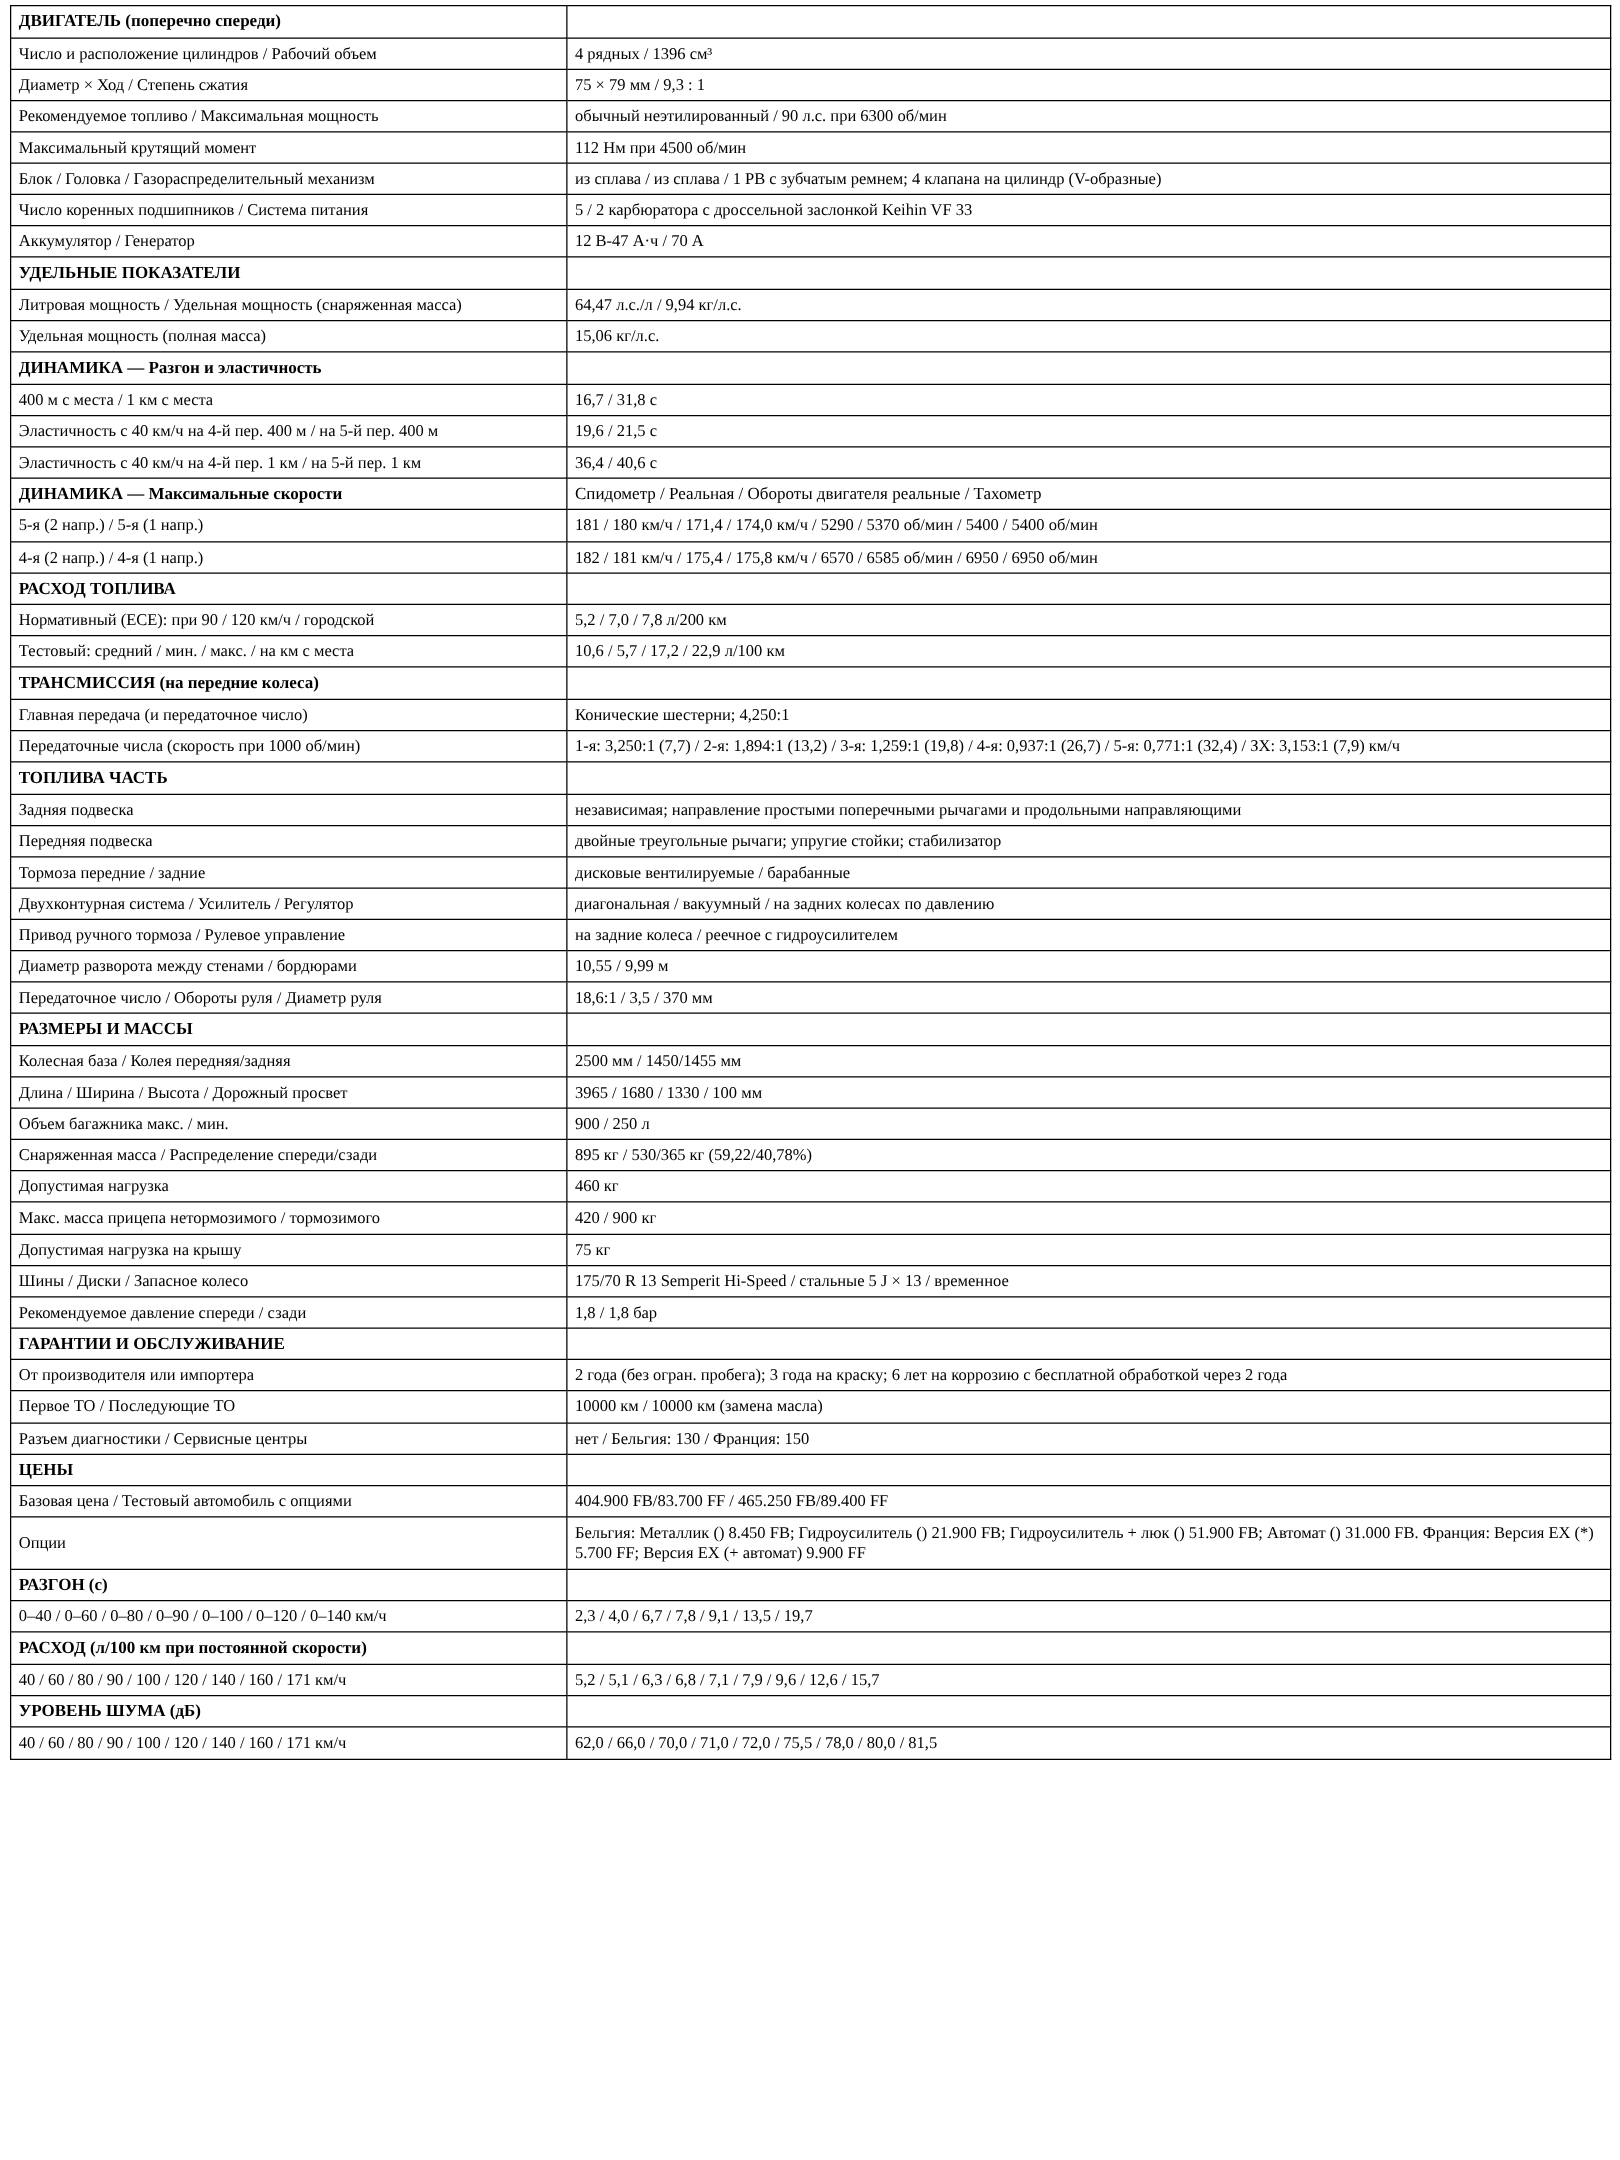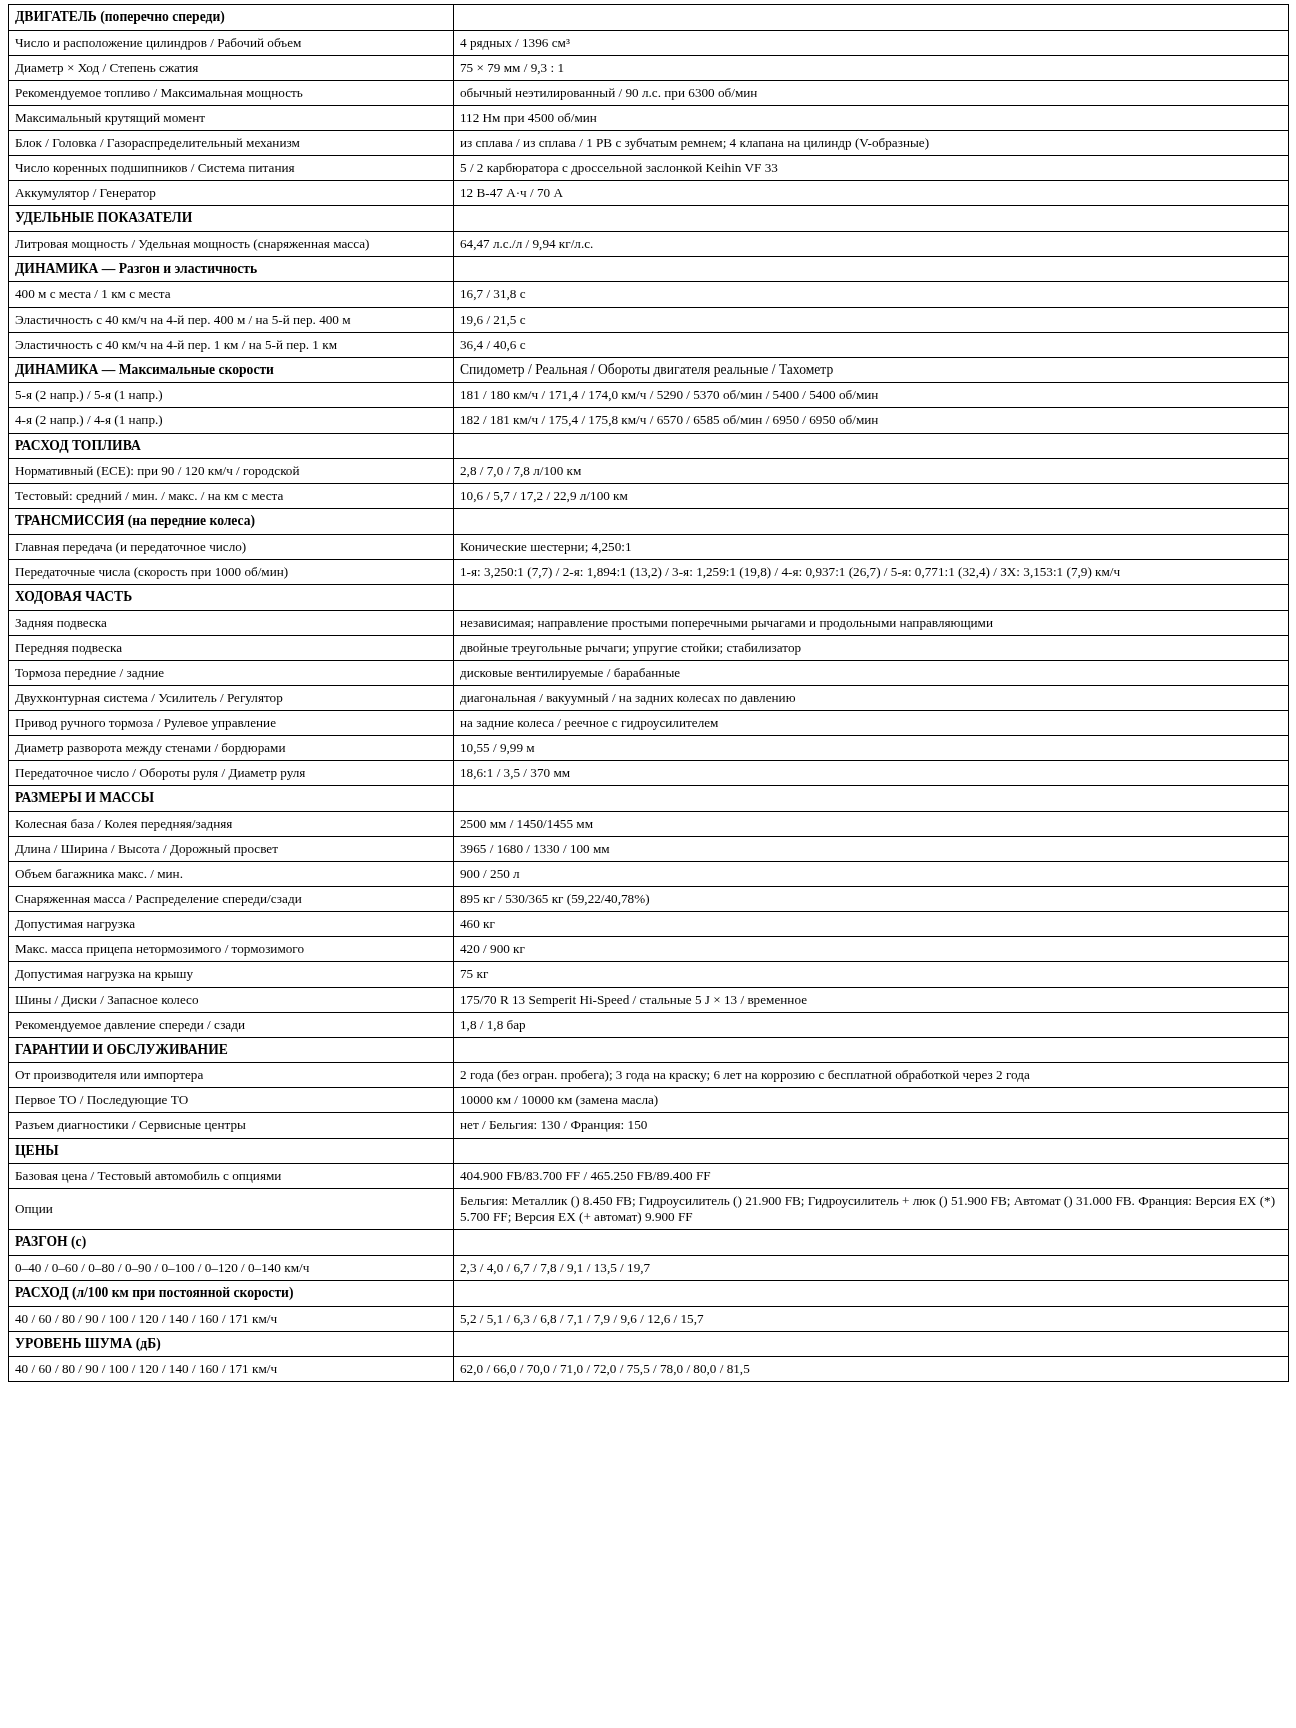--- a/index.html
+++ b/index.html
@@ -86,20 +86,24 @@
           <td class="value-cell">12 В-47 А·ч / 70 А</td>
         </tr>
         <tr class="section">
           <td class="label-cell">УДЕЛЬНЫЕ ПОКАЗАТЕЛИ</td>
           <td class="value-cell"></td>
         </tr>
         <tr class="data">
           <td class="label-cell">Литровая мощность / Удельная мощность (снаряженная масса)</td>
           <td class="value-cell">64,47 л.с./л / 9,94 кг/л.с.</td>
         </tr>
+        <tr class="data">
+          <td class="label-cell">Удельная мощность (полная масса)</td>
+          <td class="value-cell">15,06 кг/л.с.</td>
+        </tr>
         <tr class="section">
           <td class="label-cell">ДИНАМИКА — Разгон и эластичность</td>
           <td class="value-cell"></td>
         </tr>
         <tr class="data">
           <td class="label-cell">400 м с места / 1 км с места</td>
           <td class="value-cell">16,7 / 31,8 с</td>
         </tr>
         <tr class="data">
           <td class="label-cell">Эластичность с 40 км/ч на 4-й пер. 400 м / на 5-й пер. 400 м</td>
@@ -120,40 +124,40 @@
         <tr class="data">
           <td class="label-cell">4-я (2 напр.) / 4-я (1 напр.)</td>
           <td class="value-cell">182 / 181 км/ч / 175,4 / 175,8 км/ч / 6570 / 6585 об/мин / 6950 / 6950 об/мин</td>
         </tr>
         <tr class="section">
           <td class="label-cell">РАСХОД ТОПЛИВА</td>
           <td class="value-cell"></td>
         </tr>
         <tr class="data">
           <td class="label-cell">Нормативный (ЕСЕ): при 90 / 120 км/ч / городской</td>
-          <td class="value-cell">2,8 / 7,0 / 7,8 л/100 км</td>
+          <td class="value-cell">5,2 / 7,0 / 7,8 л/200 км</td>
         </tr>
         <tr class="data">
           <td class="label-cell">Тестовый: средний / мин. / макс. / на км с места</td>
           <td class="value-cell">10,6 / 5,7 / 17,2 / 22,9 л/100 км</td>
         </tr>
         <tr class="section">
           <td class="label-cell">ТРАНСМИССИЯ (на передние колеса)</td>
           <td class="value-cell"></td>
         </tr>
         <tr class="data">
           <td class="label-cell">Главная передача (и передаточное число)</td>
           <td class="value-cell">Конические шестерни; 4,250:1</td>
         </tr>
         <tr class="data">
           <td class="label-cell">Передаточные числа (скорость при 1000 об/мин)</td>
           <td class="value-cell">1-я: 3,250:1 (7,7) / 2-я: 1,894:1 (13,2) / 3-я: 1,259:1 (19,8) / 4-я: 0,937:1 (26,7) / 5-я: 0,771:1 (32,4) / ЗХ: 3,153:1 (7,9) км/ч</td>
         </tr>
         <tr class="section">
-          <td class="label-cell">ХОДОВАЯ ЧАСТЬ</td>
+          <td class="label-cell">ТОПЛИВА ЧАСТЬ</td>
           <td class="value-cell"></td>
         </tr>
         <tr class="data">
           <td class="label-cell">Задняя подвеска</td>
           <td class="value-cell">независимая; направление простыми поперечными рычагами и продольными направляющими</td>
         </tr>
         <tr class="data">
           <td class="label-cell">Передняя подвеска</td>
           <td class="value-cell">двойные треугольные рычаги; упругие стойки; стабилизатор</td>
         </tr>

